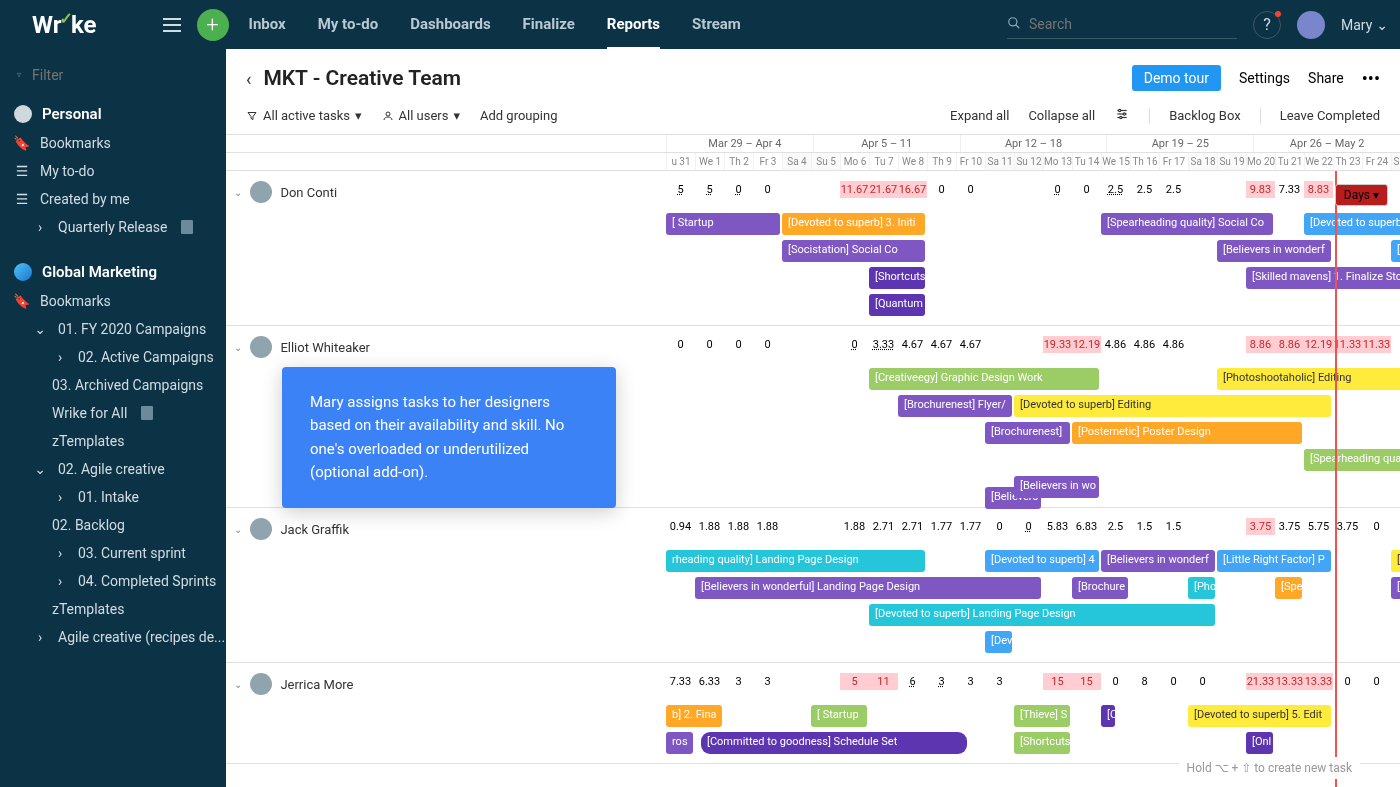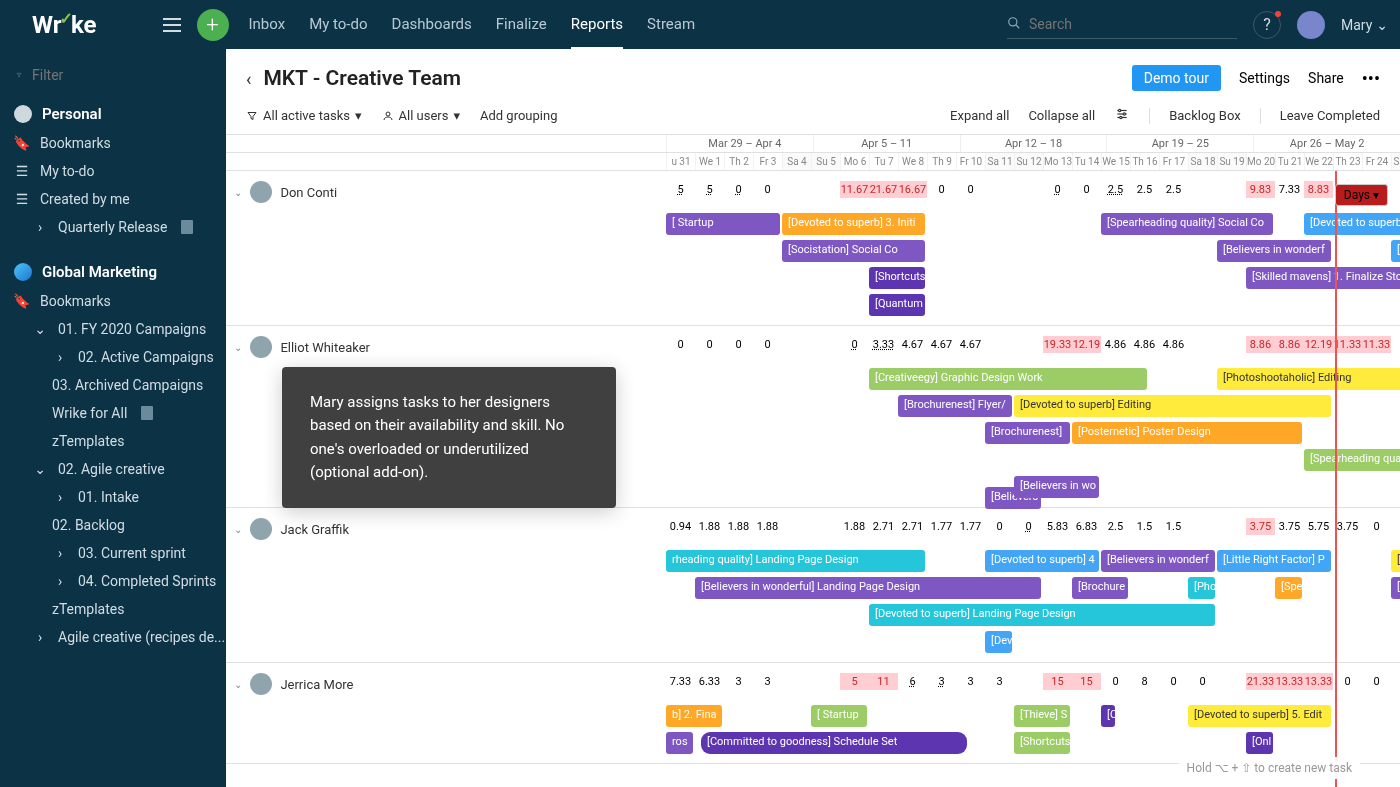--- a/index.html
+++ b/index.html
@@ -7,21 +7,21 @@
 
 .topbar { height: 49px; background: #0c3245; display: flex; align-items: center; padding: 0 12px; color: #d1dce3; }
 .logo { display: flex; align-items: center; font-weight: 700; font-size: 24px; color: #fff; margin-left: 20px; margin-right: 60px; }
 .logo-check { color: #8bc34a; margin: 0 -2px; transform: translateY(-6px); font-size: 16px; }
 .hamburger { cursor: pointer; padding: 6px; }
 .hamburger-lines { width: 18px; height: 2px; background: #d1dce3; position: relative; }
 .hamburger-lines::before, .hamburger-lines::after { content: ''; position: absolute; width: 18px; height: 2px; background: #d1dce3; left: 0; }
 .hamburger-lines::before { top: -6px; }
 .hamburger-lines::after { top: 6px; }
 .add-btn { width: 32px; height: 32px; border-radius: 50%; background: #4caf50; display: flex; align-items: center; justify-content: center; color: #fff; font-size: 22px; font-weight: 300; margin: 0 20px 0 10px; cursor: pointer; }
-.nav-items { display: flex; gap: 24px; }
+.nav-items { display: flex; gap: 32px; font-weight: bold; }
 .nav-item { font-size: 15px; padding: 14px 0; cursor: pointer; color: #b8c9d3; }
 .nav-item.active { color: #fff; border-bottom: 2px solid #fff; }
 .topbar-right { margin-left: auto; display: flex; align-items: center; gap: 16px; }
 .search-box { display: flex; align-items: center; gap: 8px; border-bottom: 1px solid #3d5866; padding: 4px 0; width: 230px; }
 .search-box input { background: transparent; border: none; outline: none; color: #d1dce3; font-size: 14px; flex: 1; }
 .help-btn { width: 28px; height: 28px; border: 1px solid #3d5866; border-radius: 50%; display: flex; align-items: center; justify-content: center; position: relative; cursor: pointer; }
 .help-dot { position: absolute; top: -1px; right: -1px; width: 6px; height: 6px; background: #f44336; border-radius: 50%; }
 .avatar { width: 28px; height: 28px; border-radius: 50%; background: #7986cb; }
 .user-name { font-size: 14px; display: flex; align-items: center; gap: 4px; cursor: pointer; }
 
@@ -70,21 +70,21 @@
 .chev { cursor: pointer; color: #888; font-size: 10px; }
 .person-avatar { width: 22px; height: 22px; border-radius: 50%; background: #90a4ae; flex-shrink: 0; }
 .person-name { font-size: 13px; color: #333; }
 .hours-row { display: flex; padding-top: 10px; }
 .hour-cell { width: 29px; flex-shrink: 0; text-align: center; font-size: 11px; padding: 2px 0; }
 .hour-cell.red { background: #ffcdd2; color: #c62828; }
 .hour-cell.underline { text-decoration: underline dotted; }
 .tasks-area { margin-left: 440px; position: relative; padding-bottom: 8px; min-height: 20px; }
 .task-bar { position: absolute; height: 22px; border-radius: 3px; color: #fff; font-size: 11px; padding: 3px 6px; white-space: nowrap; overflow: hidden; cursor: pointer; }
 
-.tooltip-box { position: absolute; left: 282px; top: 367px; width: 334px; background: #404040; color: #fff; padding: 24px 28px; border-radius: 4px; font-size: 15px; line-height: 1.55; z-index: 20; box-shadow: 0 4px 20px rgba(0,0,0,0.2); }
+.tooltip-box { position: absolute; left: 282px; top: 367px; width: 334px; background: #3b82f6; color: #fff; padding: 24px 28px; border-radius: 4px; font-size: 15px; line-height: 1.55; z-index: 20; box-shadow: 0 4px 20px rgba(0,0,0,0.2); }
 .today-line { position: absolute; left: calc(440px + 29px*23 + 2px); top: 0; bottom: 0; width: 2px; background: #ef5350; z-index: 5; pointer-events: none; }
 .hint-text { position: absolute; bottom: 8px; right: 40px; font-size: 12px; color: #999; background: rgba(255,255,255,0.95); padding: 4px 8px; z-index: 15; }
 
 .c-purple{background:#7e57c2}.c-blue{background:#42a5f5}.c-teal{background:#26c6da}.c-green{background:#9ccc65}.c-orange{background:#ffa726}.c-yellow{background:#ffeb3b;color:#333}.c-dpurple{background:#5e35b1}
 </style>
 </head>
 <body>
 
 <div class="topbar">
   <div class="logo">
@@ -381,21 +381,21 @@
               <div class="hour-cell"></div>
               <div class="hour-cell red">8.86</div>
               <div class="hour-cell red">8.86</div>
               <div class="hour-cell red">12.19</div>
               <div class="hour-cell red">11.33</div>
               <div class="hour-cell red">11.33</div>
               <div class="hour-cell"></div>
             </div>
           </div>
           <div class="tasks-area" style="height: 139px;">
-            <div class="task-bar c-green" style="left: 203px; width: 278px; top: 0px;">[Creativeegy] Graphic Design Work</div>
+            <div class="task-bar c-green" style="left: 203px; width: 230px; top: 0px;">[Creativeegy] Graphic Design Work</div>
             <div class="task-bar c-yellow" style="left: 551px; width: 404px; top: 0px;">[Photoshootaholic] Editing</div>
             <div class="task-bar c-purple" style="left: 232px; width: 114px; top: 27px;">[Brochurenest] Flyer/</div>
             <div class="task-bar c-yellow" style="left: 348px; width: 317px; top: 27px;">[Devoted to superb] Editing</div>
             <div class="task-bar c-purple" style="left: 319px; width: 85px; top: 54px;">[Brochurenest]</div>
             <div class="task-bar c-orange" style="left: 406px; width: 230px; top: 54px;">[Posternetic] Poster Design</div>
             <div class="task-bar c-purple" style="left: 319px; width: 56px; top: 81px; margin-top: 38px;">[Believers</div>
             <div class="task-bar c-green" style="left: 638px; width: 259px; top: 81px;">[Spearheading quality] Graphic Design Work</div>
             <div class="task-bar c-purple" style="left: 348px; width: 85px; top: 108px;">[Believers in wo</div>
           </div>
         </div>

